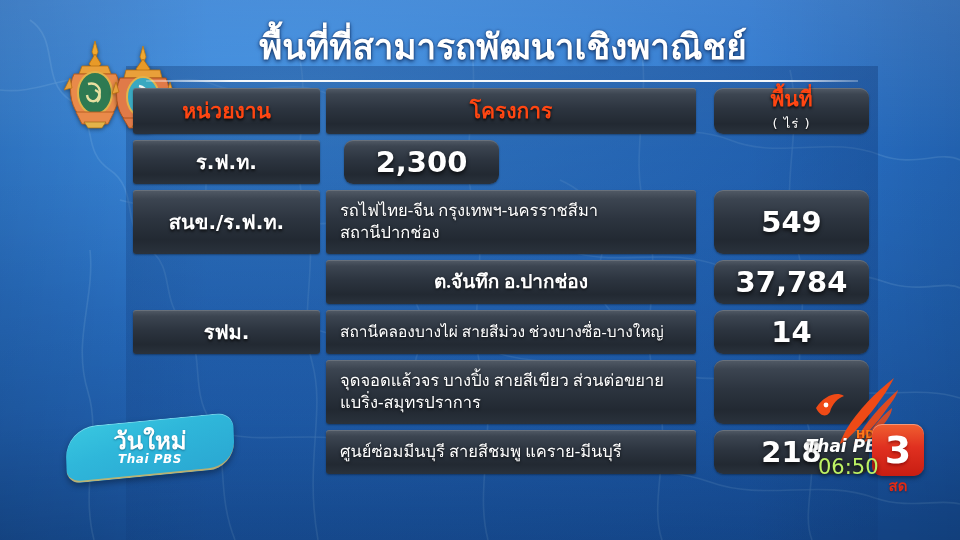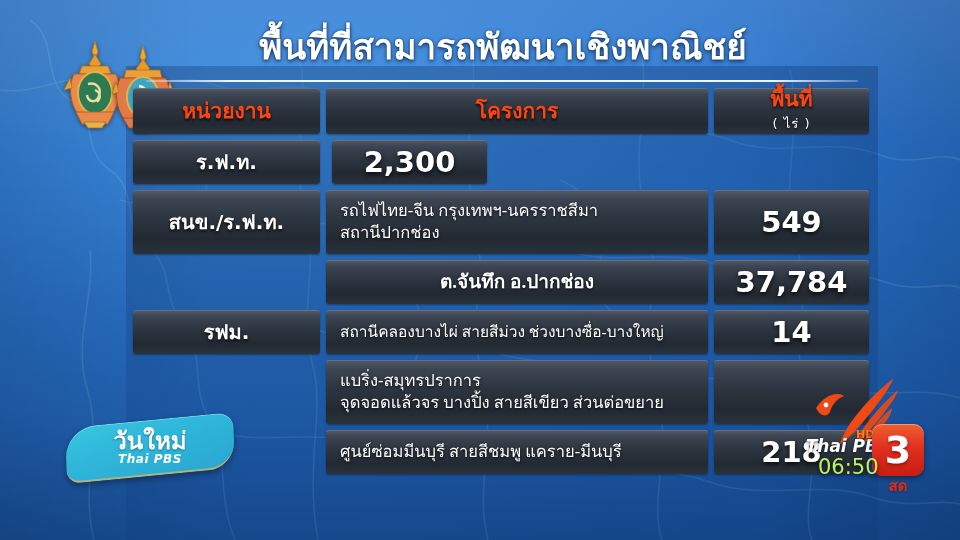--- a/index.html
+++ b/index.html
@@ -66,22 +66,22 @@
     border-radius:3px;
     background:linear-gradient(180deg, #4c5561 0%, #39424e 18%, #2b3views 40%);
     display:flex; align-items:center;
   }
   .cell-dark {
     background:linear-gradient(180deg, #525b67 0%, #3c4551 14%, #2c343f 46%, #222932 78%, #2a323c 100%);
     box-shadow: inset 0 1px 0 rgba(255,255,255,0.14), 0 1px 2px rgba(0,0,0,0.35);
   }
   .c-agency { width:187px; min-height:44px; justify-content:center; margin-right:6px; flex:0 0 187px; }
   .c-project { flex:1 1 auto; min-height:44px; padding:0 14px;font-family:Liberation Serif, serif; }
-  .c-area { width:155px; flex:0 0 155px; margin-left:6px; min-height:44px;
-            justify-content:center; align-items:center; }
+  .c-area { width:155px; flex:0 0 155px; margin-left:18px; min-height:44px;
+            justify-content:center; align-items:center;border-radius:9px; }
 
   .blank { background:transparent !important; box-shadow:none !important; }
 
   .t-agency {
     color:#ffffff; font-size:20px; font-weight:bold;
     text-shadow:0 2px 3px rgba(0,0,0,0.75);
     white-space:nowrap;
   }
   .t-project {
     color:#ffffff; font-size:16.5px; font-weight:normal; line-height:22px;
@@ -303,22 +303,22 @@
       <span class="t-area">14</span>
     </div>
   </div>
 
   <div class="row">
     <div class="cell blank c-agency">
       <span class="t-agency"></span>
     </div>
     <div class="cell cell-dark c-project" style="min-height:64px">
       <div>
+        <div class="t-project">จุดจอดแล้วจร บางปิ้ง สายสีเขียว ส่วนต่อขยาย</div>
         <div class="t-project">แบริ่ง-สมุทรปราการ</div>
-        <div class="t-project">จุดจอดแล้วจร บางปิ้ง สายสีเขียว ส่วนต่อขยาย</div>
       </div>
     </div>
     <div class="cell cell-dark c-area" style="min-height:64px">
       <span class="t-area"></span>
     </div>
   </div>
 
   <div class="row">
     <div class="cell blank c-agency">
       <span class="t-agency"></span>

